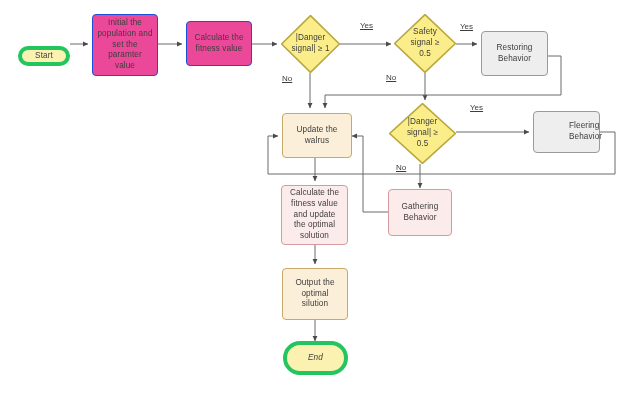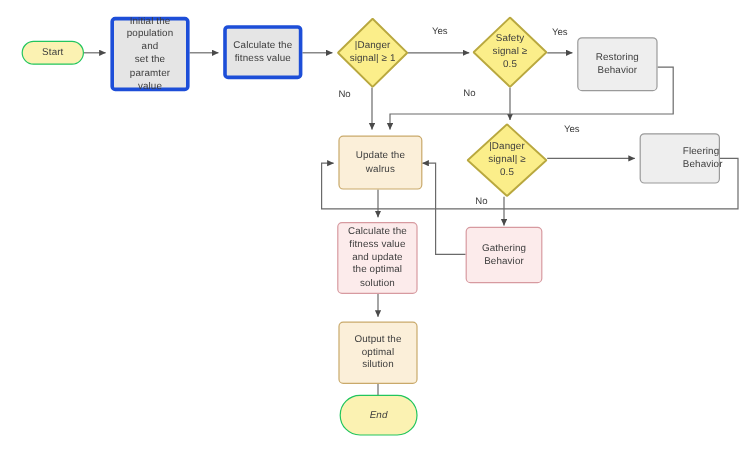--- a/index.html
+++ b/index.html
@@ -37,26 +37,27 @@
   }
   .node .txt {
     display: block;
     width: 100%;
     padding: 0 3px;
     white-space: pre-line;
   }
   .terminator {
     border-radius: 999px;
     background: #fbf2b2;
-    border: 1px solid #22c55e;
+    border: 4px solid #22c55e;
+    margin-top: 12px;
   }
   .process-blue {
     border-radius: 4px;
-    background: #e5e5e5;
-    border: 3px solid #1d4ed8;
+    background: #ec4899;
+    border: 1px solid #1d4ed8;
   }
   .process-tan {
     border-radius: 4px;
     background: #fbefd9;
     border: 1px solid #c9a96a;
   }
   .process-pink {
     border-radius: 4px;
     background: #fcebeb;
     border: 1px solid #d79aa0;
@@ -85,20 +86,21 @@
   .decision .txt {
     position: relative;
     z-index: 2;
     font-size: 8.2px;
   }
   .edge-label {
     position: absolute;
     color: #3d3d3d;
     font-size: 8px;
     white-space: nowrap;
+    text-decoration: underline;
   }
 </style>
 </head>
 <body>
 
 <div id="canvas">
 
   <svg id="wires" viewBox="0 0 628 393">
     <defs>
       <marker id="arrow" markerWidth="7" markerHeight="7" refX="5.4" refY="2.6" orient="auto" markerUnits="strokeWidth">

